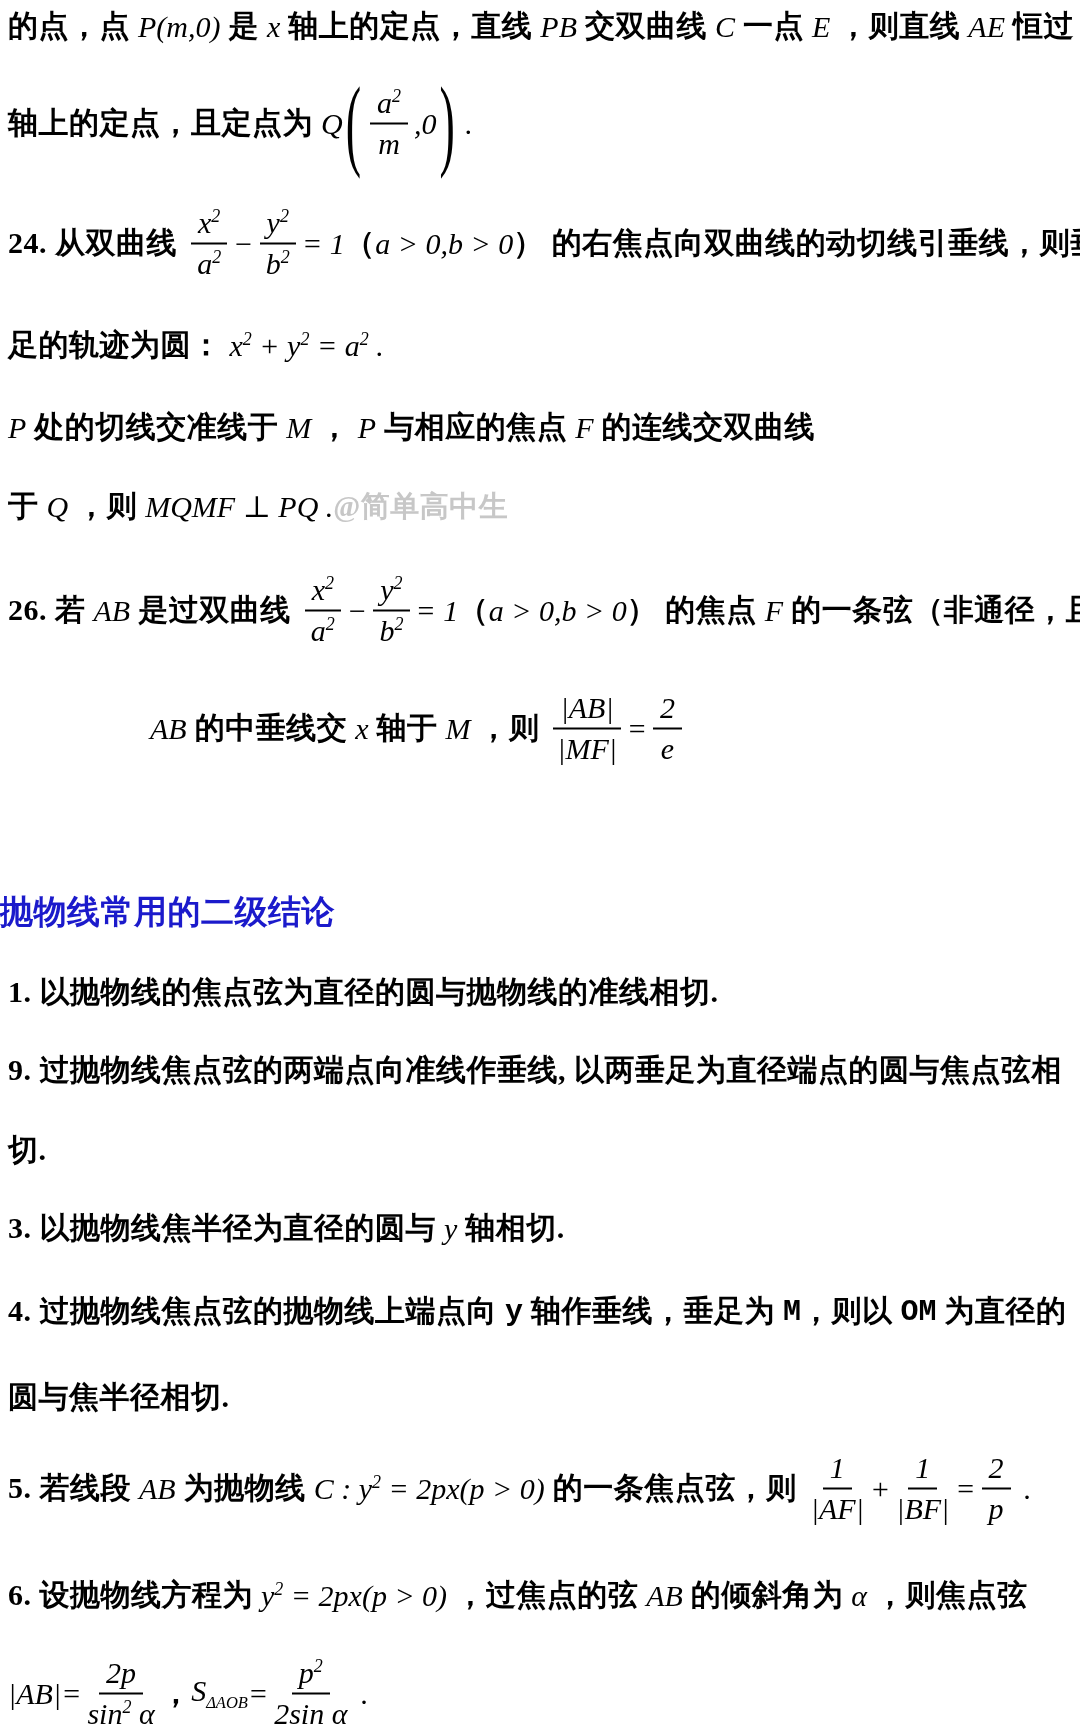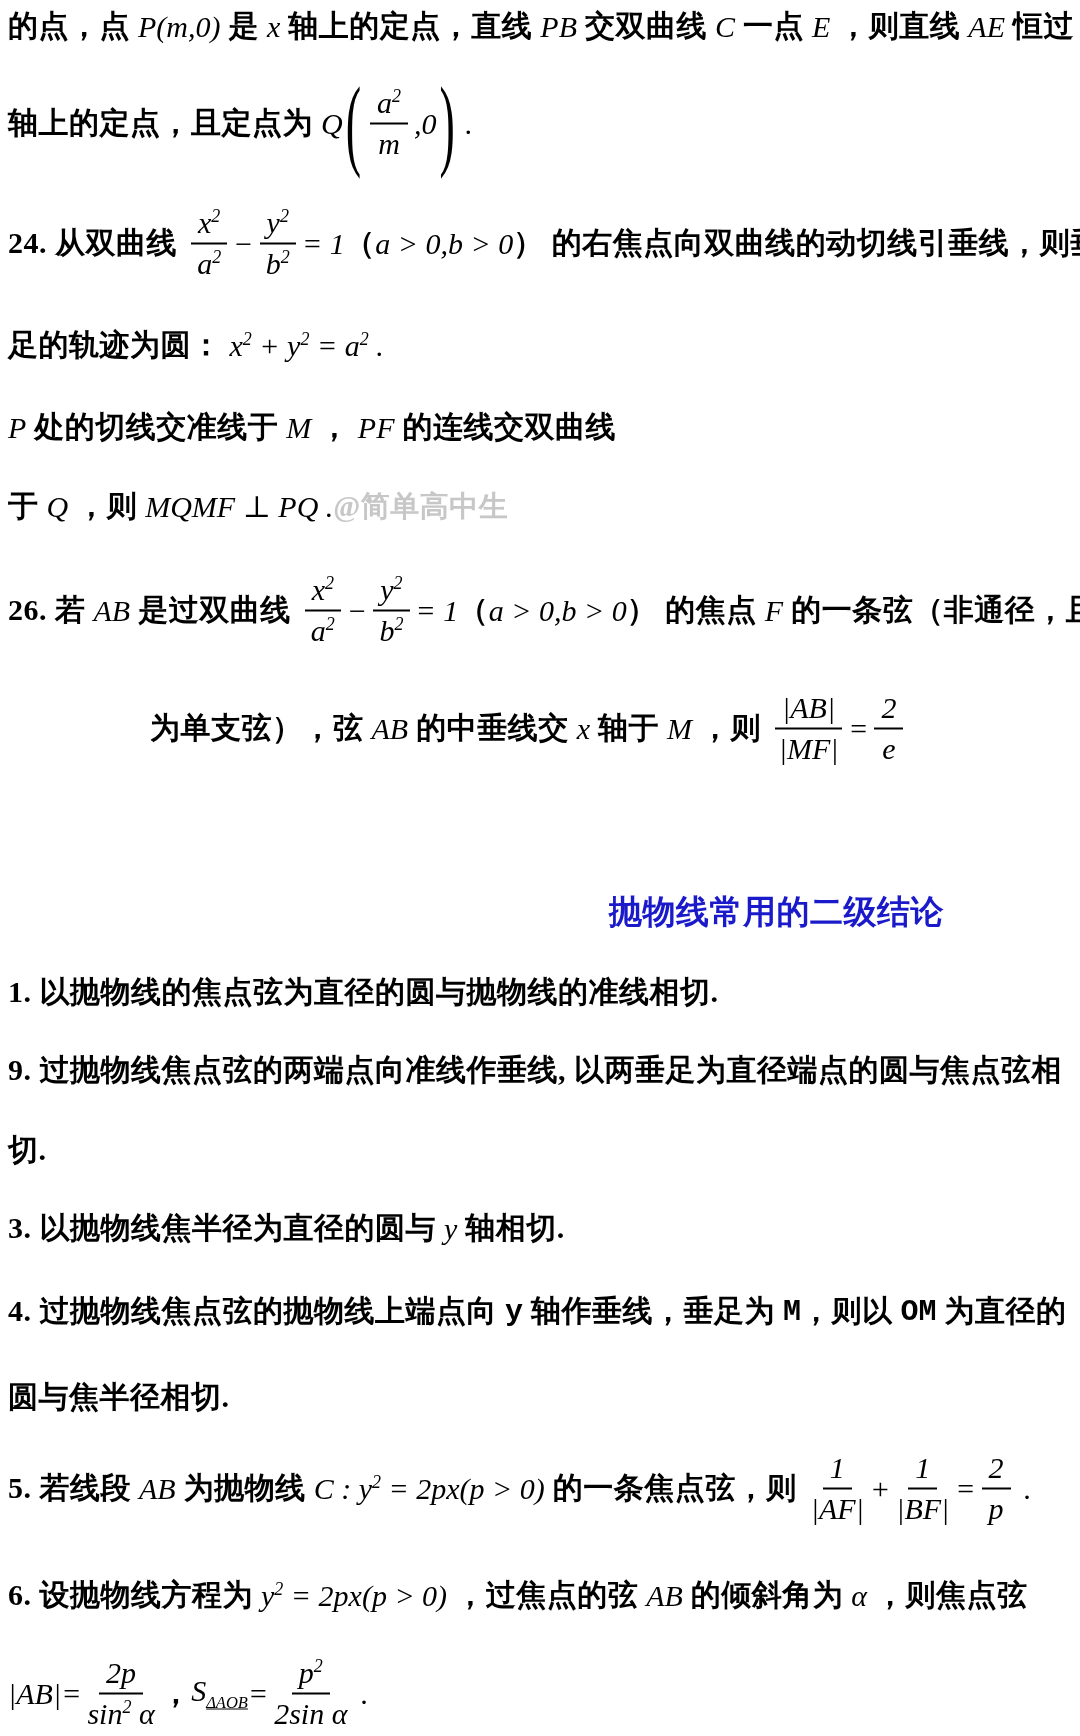--- a/index.html
+++ b/index.html
@@ -31,21 +31,21 @@
     font-style:italic;
     font-weight:400;
     white-space:pre;
   }
   .mono{
     font-family:"Liberation Mono","DejaVu Sans Mono",monospace;
     font-weight:700;
     white-space:pre;
   }
   sup{font-size:60%;}
-  sub{font-size:55%;text-decoration:underline;}
+  sub{font-size:55%;}
   .frac{
     display:inline-flex;
     flex-direction:column;
     align-items:center;
     vertical-align:middle;
     margin:0 6px;
     line-height:1.15;
     text-align:right;
   }
   .frac .num{
@@ -62,21 +62,21 @@
     font-family:"Liberation Serif","DejaVu Serif",serif;
     font-weight:300;
     font-size:46px;
     transform:scaleY(2.2);
     transform-origin:center;
     margin:0 3px;
   }
   .heading-line{
     left:0;
     width:944px;
-    justify-content:flex-end;
+    justify-content:flex-start;
   }
   .heading-text{
     color:var(--accent,#1b1acb);
     font-size:33px;
     font-weight:600;
   }
   .watermark{
     color:var(--wm,#c7c7c7);
     font-size:29px;
     font-weight:600;
@@ -97,33 +97,33 @@
 
   <div class="line" style="top:243px">
     <span class="cn">24. 从双曲线 </span><span class="frac"><span class="num mi">x<sup>2</sup></span><span class="den mi">a<sup>2</sup></span></span><span class="mi">−</span><span class="frac"><span class="num mi">y<sup>2</sup></span><span class="den mi">b<sup>2</sup></span></span><span class="mi">= 1</span><span class="cn">（</span><span class="mi">a &gt; 0,b &gt; 0</span><span class="cn">）</span><span class="cn"> 的右焦点向双曲线的动切线引垂线，则垂</span>
   </div>
 
   <div class="line" style="top:345px">
     <span class="cn">足的轨迹为圆： </span><span class="mi">x<sup>2</sup> + y<sup>2</sup> = a<sup>2</sup></span><span class="mi"> .</span>
   </div>
 
   <div class="line" style="top:427px">
-    <span class="mi">P</span><span class="cn"> 处的切线交准线于 </span><span class="mi">M</span><span class="cn"> ， </span><span class="mi">P</span><span class="mi">F</span><span class="cn"> 的连线交双曲线</span>
+    <span class="mi">P</span><span class="cn"> 处的切线交准线于 </span><span class="mi">M</span><span class="cn"> ， </span><span class="mi">P</span><span class="cn"> 与相应的焦点 </span><span class="mi">F</span><span class="cn"> 的连线交双曲线</span>
   </div>
 
   <div class="line" style="top:506px">
     <span class="cn">于 </span><span class="mi">Q</span><span class="cn"> ，则 </span><span class="mi">MQ</span><span class="mi">MF ⊥ PQ</span><span class="mi"> .</span><span class="cn watermark">@简单高中生</span>
   </div>
 
   <div class="line" style="top:610px">
     <span class="cn">26. 若 </span><span class="mi">AB</span><span class="cn"> 是过双曲线 </span><span class="frac"><span class="num mi">x<sup>2</sup></span><span class="den mi">a<sup>2</sup></span></span><span class="mi">−</span><span class="frac"><span class="num mi">y<sup>2</sup></span><span class="den mi">b<sup>2</sup></span></span><span class="mi">= 1</span><span class="cn">（</span><span class="mi">a &gt; 0,b &gt; 0</span><span class="cn">）</span><span class="cn"> 的焦点 </span><span class="mi">F</span><span class="cn"> 的一条弦（非通径，且</span>
   </div>
 
   <div class="line" style="top:728px;left:150px">
-    <span class="cn">为单支弦），弦 </span><span class="mi">AB</span><span class="cn"> 的中垂线交 </span><span class="mi">x</span><span class="cn"> 轴于 </span><span class="mi">M</span><span class="cn"> ，则 </span><span class="frac"><span class="num mi">|AB|</span><span class="den mi">|MF|</span></span><span class="mi">=</span><span class="frac"><span class="num mi">2</span><span class="den mi">e</span></span>
+    <span class="mi">AB</span><span class="cn"> 的中垂线交 </span><span class="mi">x</span><span class="cn"> 轴于 </span><span class="mi">M</span><span class="cn"> ，则 </span><span class="frac"><span class="num mi">|AB|</span><span class="den mi">|MF|</span></span><span class="mi">=</span><span class="frac"><span class="num mi">2</span><span class="den mi">e</span></span>
   </div>
 
   <div class="line heading-line" style="top:912px">
     <span class="cn heading-text">抛物线常用的二级结论</span>
   </div>
 
   <div class="line" style="top:992px">
     <span class="cn">1. 以抛物线的焦点弦为直径的圆与抛物线的准线相切.</span>
   </div>
 

